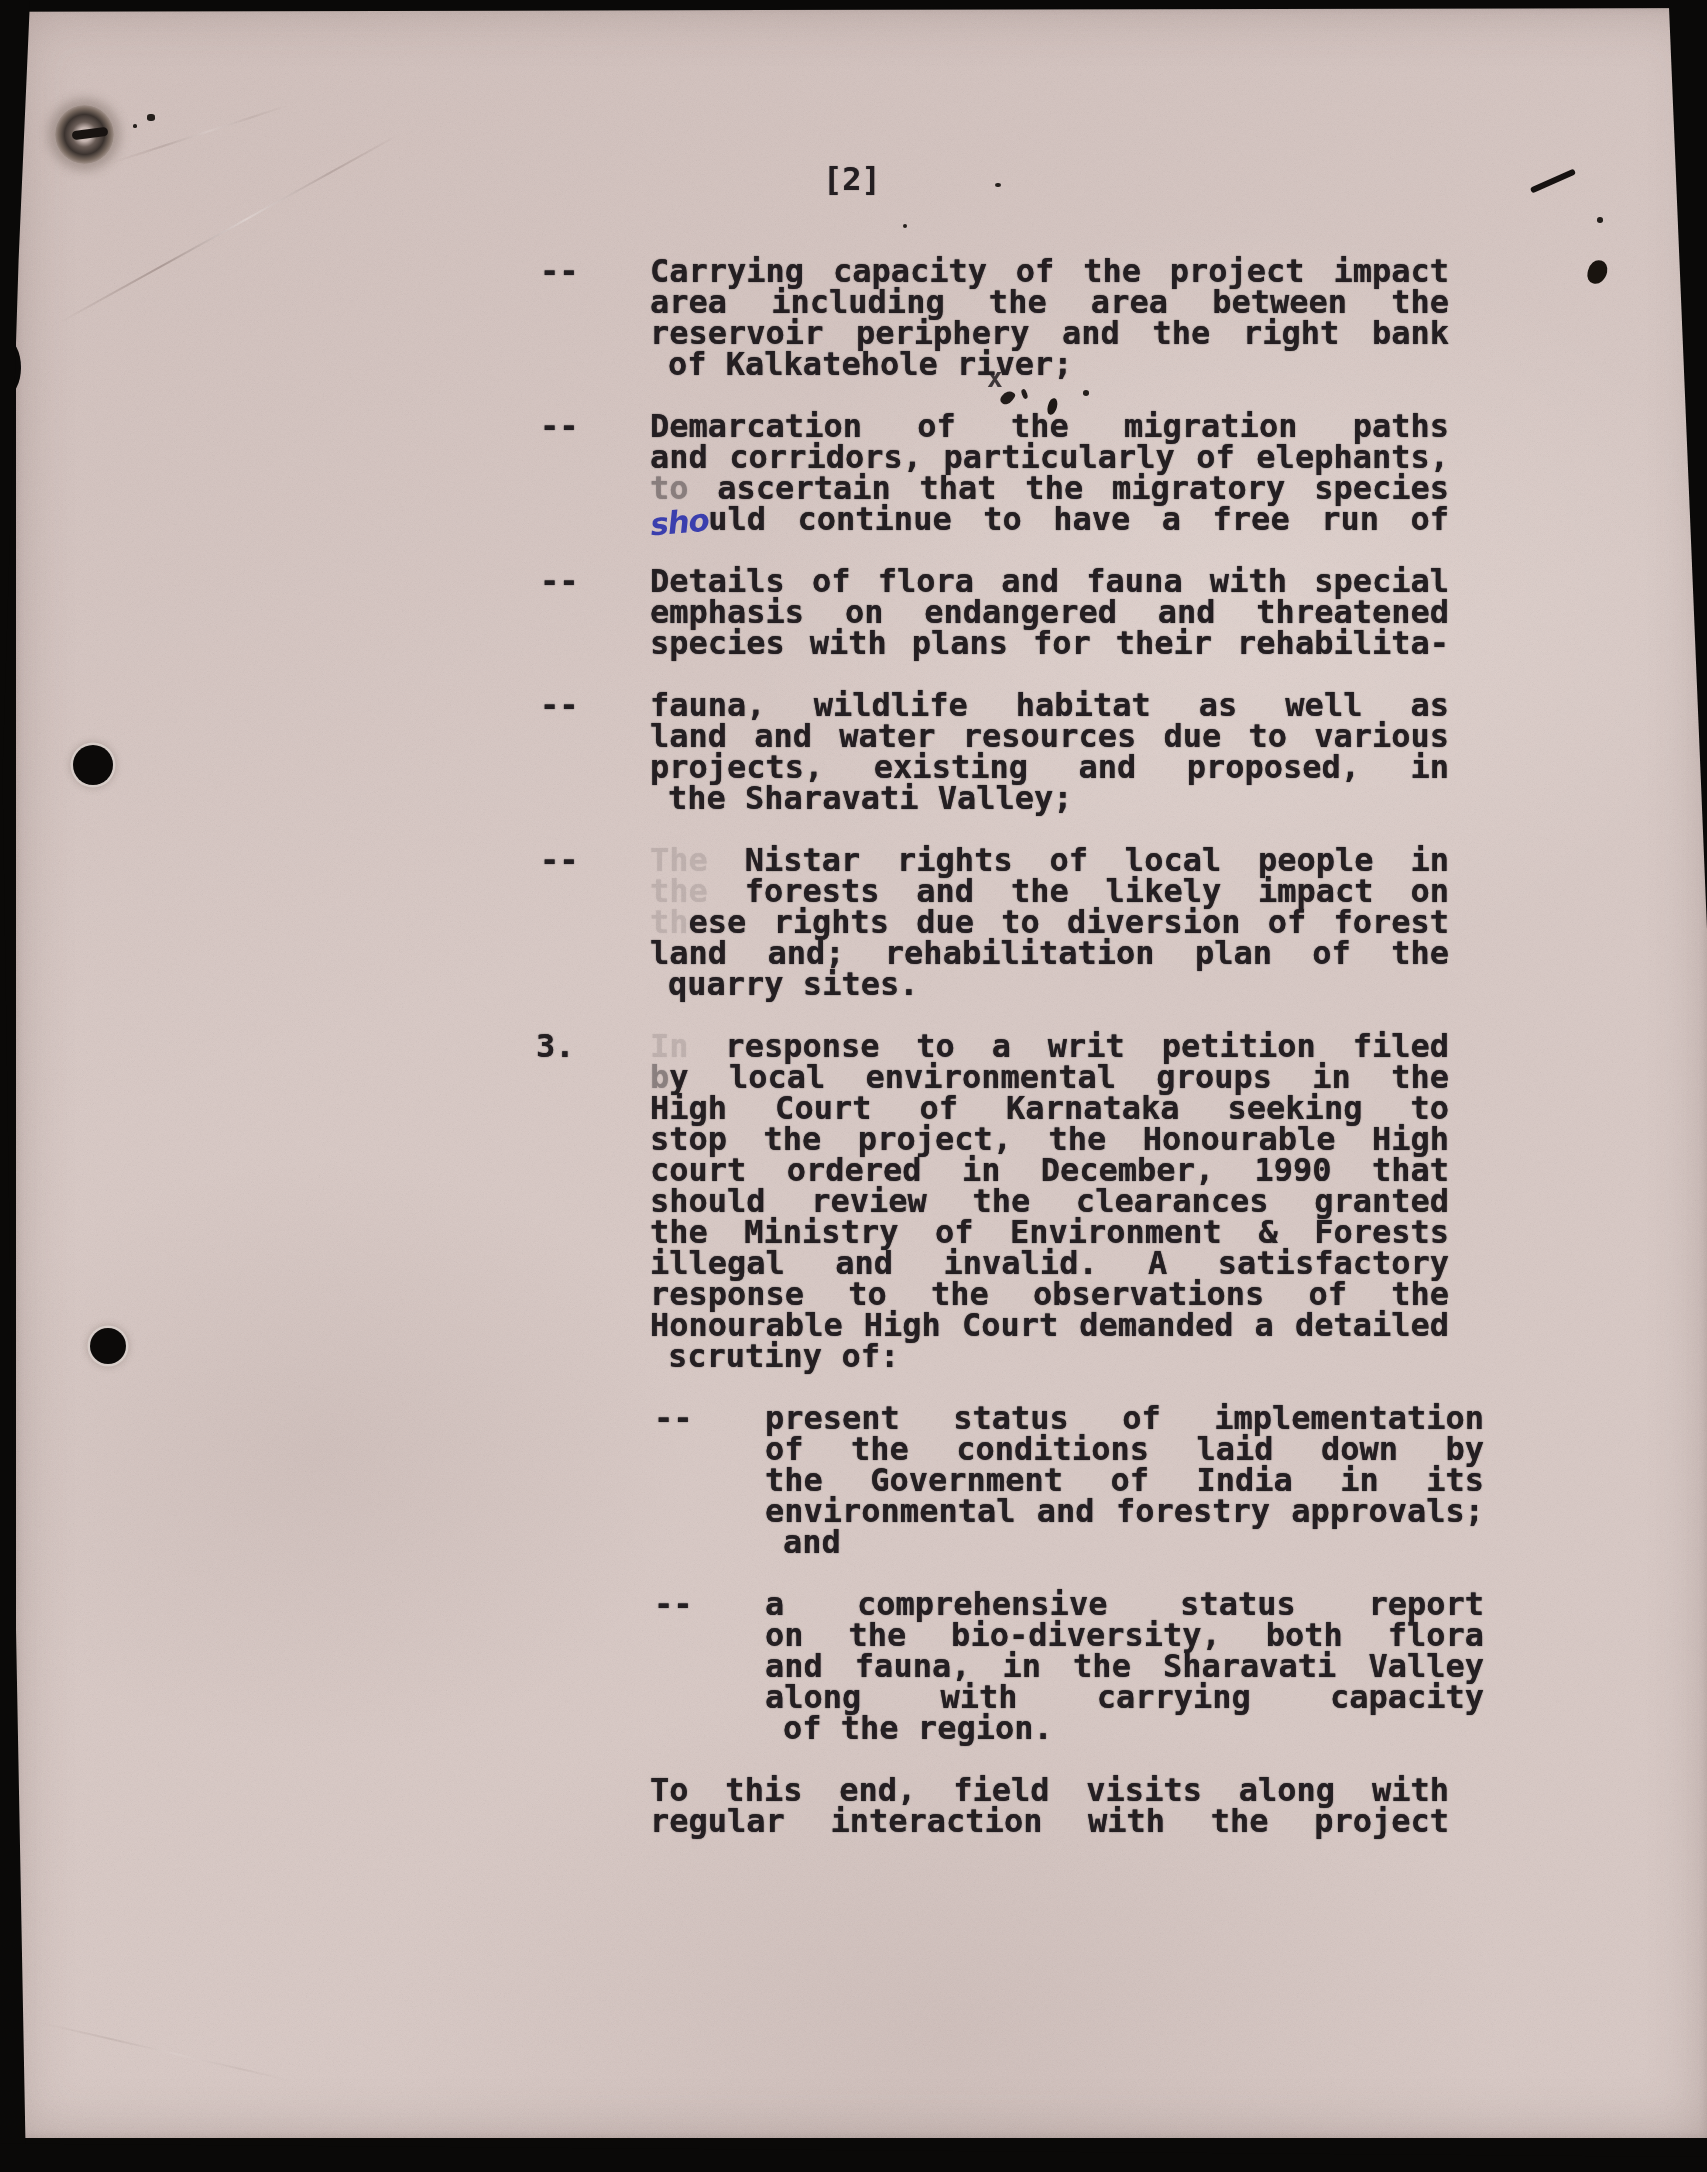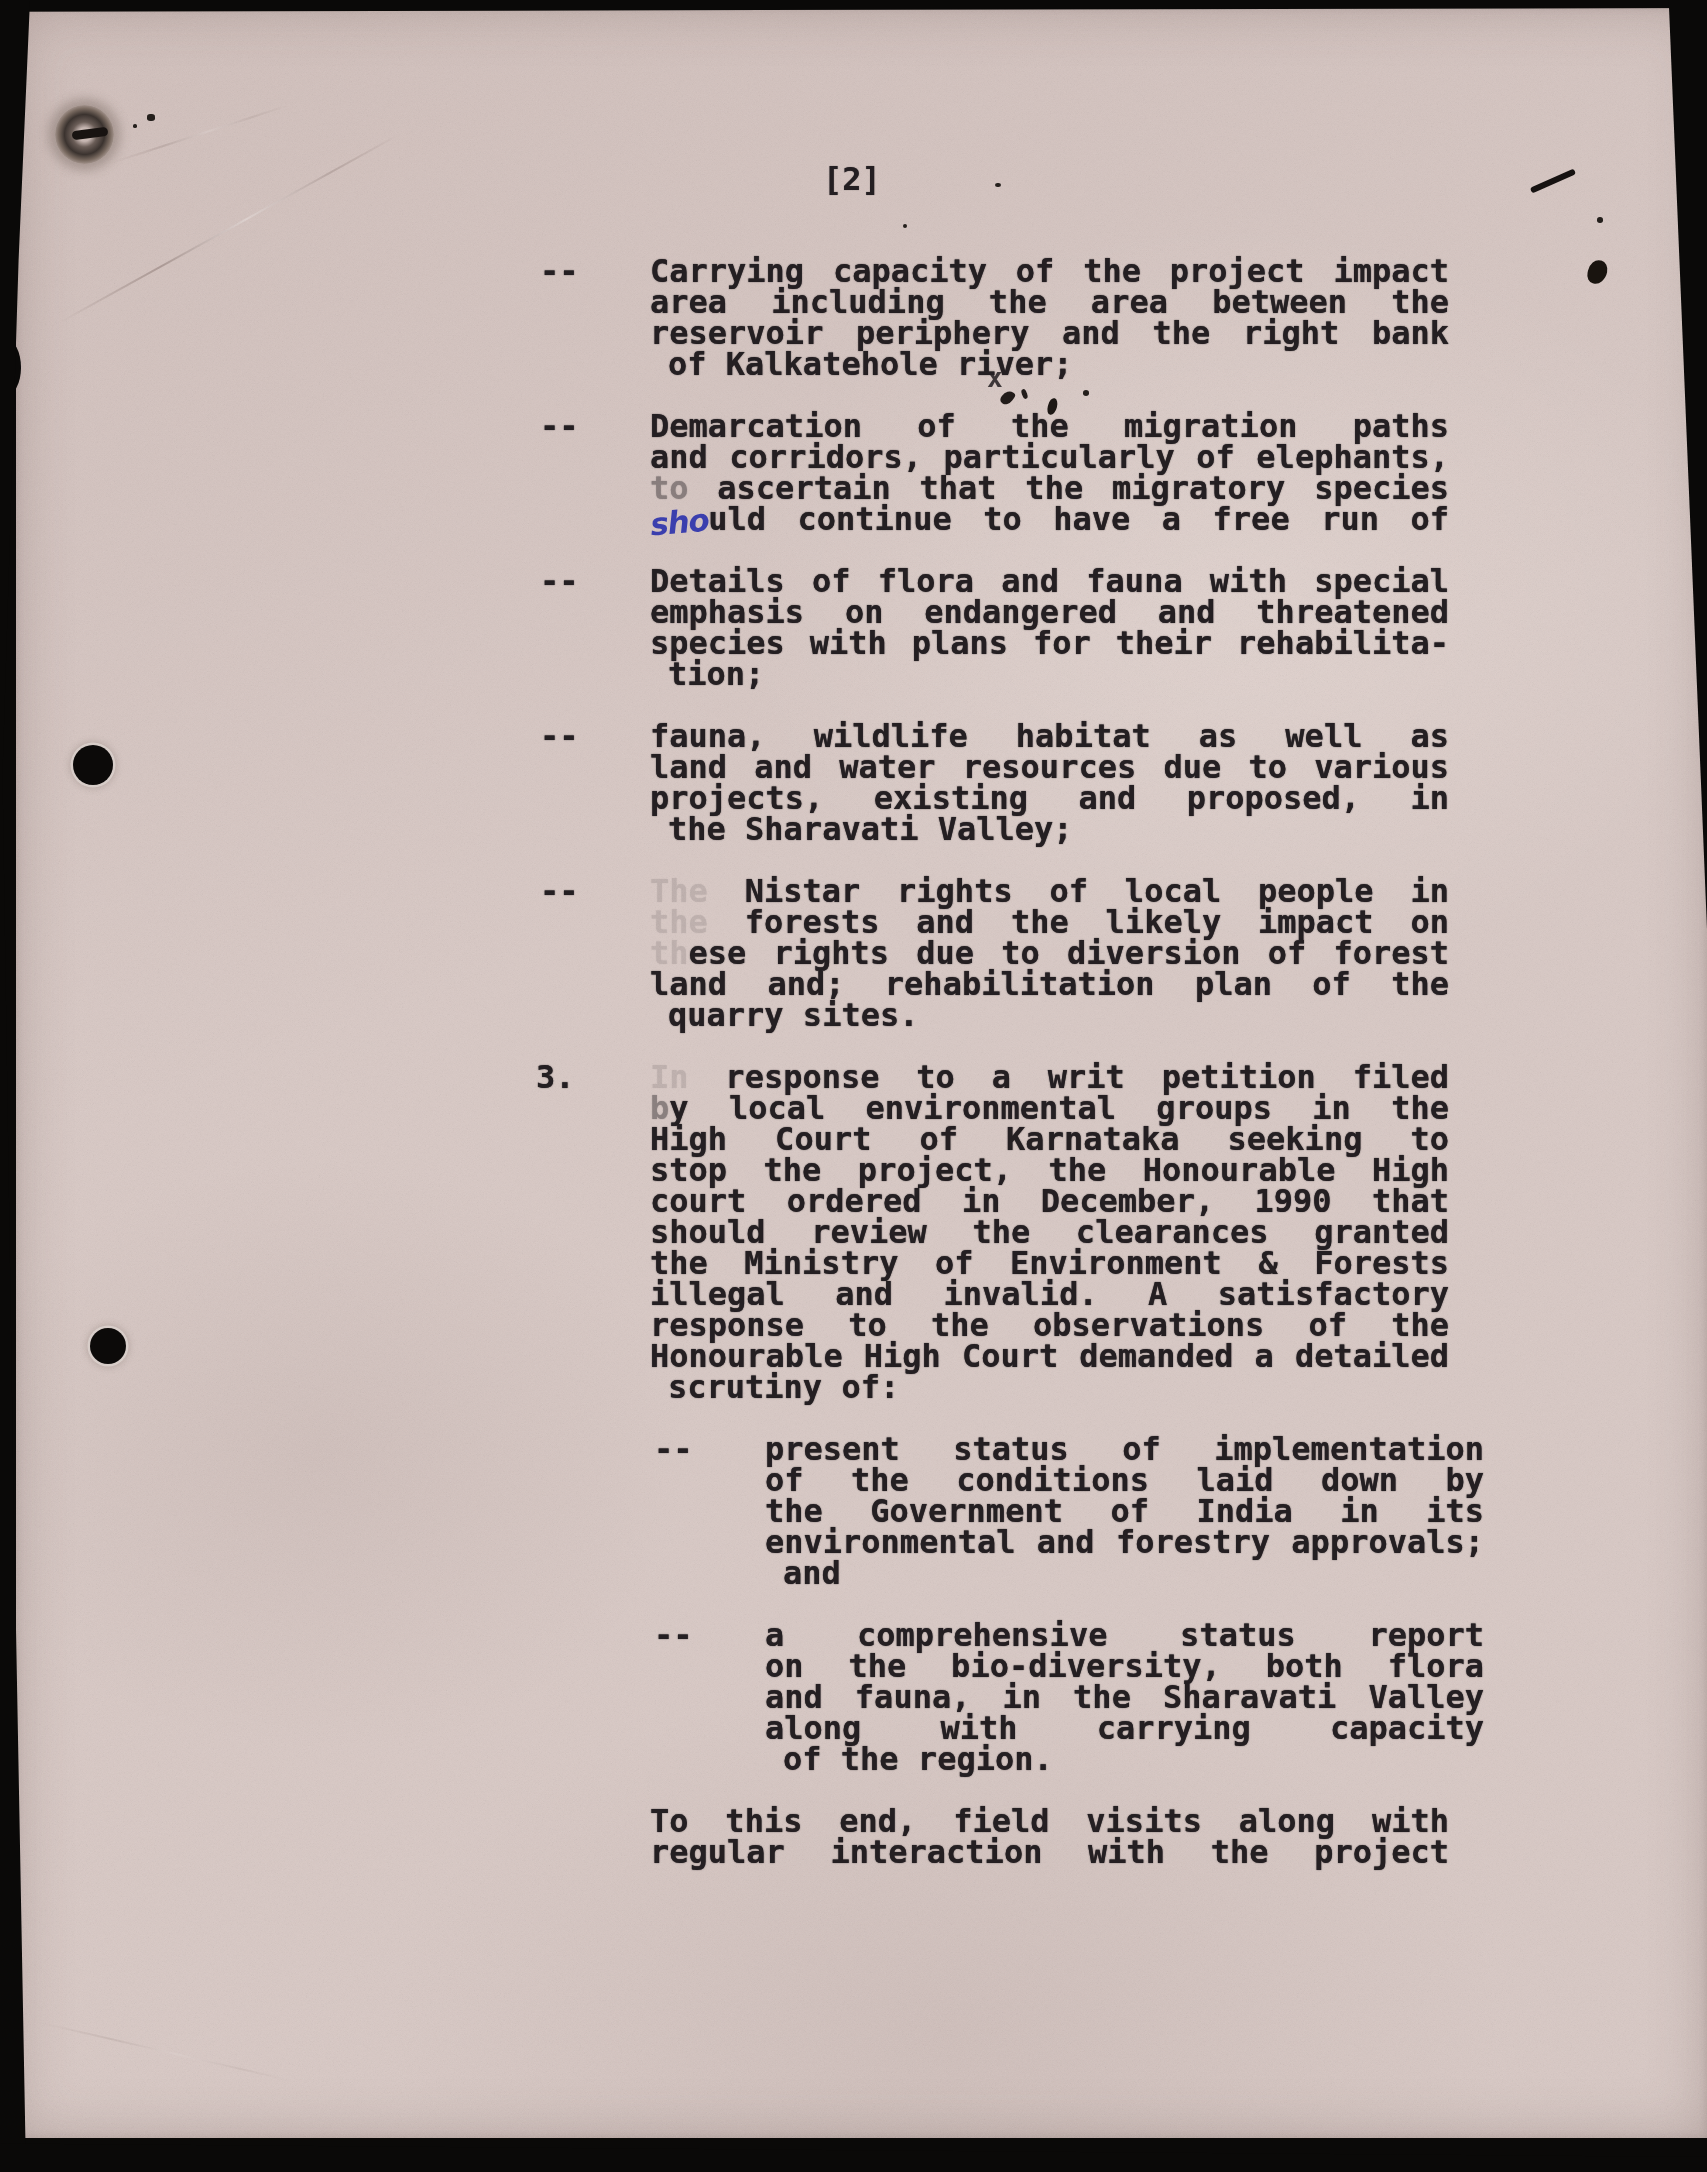--- a/index.html
+++ b/index.html
@@ -134,21 +134,20 @@
       <div class="line"><span class="seg n">Demarcation of the migration paths</span></div>
       <div class="line"><span class="seg n">and corridors, particularly of elephants,</span></div>
       <div class="line"><span class="seg f1">to</span><span class="seg n"> ascertain that the migratory species</span></div>
       <div class="line"><span class="seg hand">sho</span><span class="seg n">uld continue to have a free run of</span></div>
     </div>
     <div class="block main bullet">
       <span class="marker">--</span>
       <div class="line"><span class="seg n">Details of flora and fauna with special</span></div>
       <div class="line"><span class="seg n">emphasis on endangered and threatened</span></div>
       <div class="line"><span class="seg n">species with plans for their rehabilita-</span></div>
-      <div class="line last"><span class="seg n">tion;</span></div>
     </div>
     <div class="block main bullet">
       <span class="marker">--</span>
       <div class="line"><span class="seg n">fauna, wildlife habitat as well as</span></div>
       <div class="line"><span class="seg n">land and water resources due to various</span></div>
       <div class="line"><span class="seg n">projects, existing and proposed, in</span></div>
       <div class="line last"><span class="seg n">the Sharavati Valley;</span></div>
     </div>
     <div class="block main bullet">
       <span class="marker">--</span>

